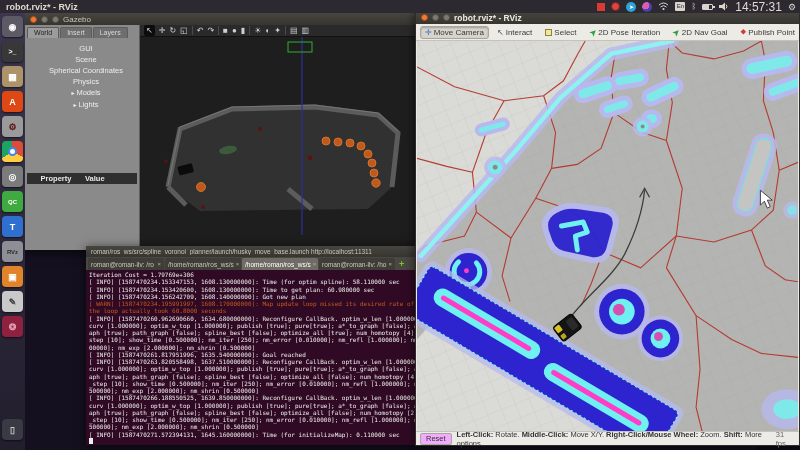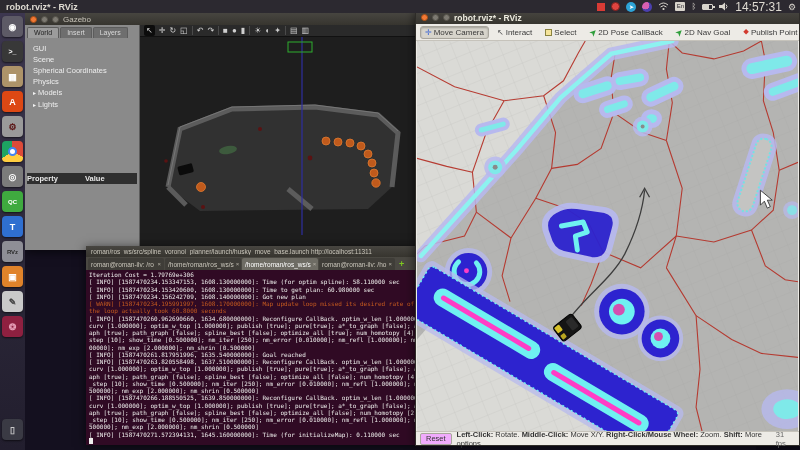--- a/index.html
+++ b/index.html
@@ -37,21 +37,21 @@
   #trash { position:absolute; bottom:6px; left:2px; }
 
   
   .win { position:absolute; box-shadow:0 2px 10px rgba(0,0,0,.65); }
   .tbar { height:12px; background:linear-gradient(#474540,#37352f); display:flex; align-items:center;
     gap:4px; padding:0 5px; color:#c9c5ba; font-size:8px; }
   .wbtn { width:7px; height:7px; border-radius:50%; background:#7d7a72; border:1px solid #55524a; }
   .wbtn.close { background:#f27935; border-color:#a84e16; }
 
   
-  #gazebo { left:25px; top:13px; width:400px; height:237px; background:#838383; z-index:10; }
+  #gazebo { left:25px; top:13px; width:400px; height:237px; background:#838383; z-index:10;text-align:center; }
   #gz-body { position:absolute; left:0; top:12px; right:0; bottom:0; display:flex; }
   #gz-panel { width:115px; background:#8a8a8a; position:relative; border-right:1px solid #5c5c5c; }
   #gz-tabs { display:flex; gap:1px; padding:2px 2px 0 2px; }
   .gz-tab { font-size:7px; padding:1px 6px 2px 6px; background:#6e6e6e; color:#d9d9d9;
     border-radius:2px 2px 0 0; border:1px solid #5c5c5c; border-bottom:none; }
   .gz-tab.active { background:#9c9c9c; color:#222; }
   #gz-tree { padding:5px 0 0 8px; font-size:7.5px; color:#ededed; line-height:11px; }
   #gz-tree .arrow { color:#f2f2f2; font-size:6px; margin-right:2px; }
   #gz-prophdr { position:absolute; left:2px; right:2px; top:148px; height:11px; background:#2f2f2f;
     color:#e9e9e9; font-size:7.5px; font-weight:bold; display:flex; align-items:center; }
@@ -338,21 +338,21 @@
       <span class="rv-btn">
         <span class="rv-ico ico-hand">↖</span>
         <span>Interact</span>
         </span>
       <span class="rv-btn">
         <span class="ico-select"></span>
         <span>Select</span>
         </span>
       <span class="rv-btn">
         <span class="rv-ico ico-arrow">➤</span>
-        <span>2D Pose CallBack</span>
+        <span>2D Pose Iteration</span>
         </span>
       <span class="rv-btn">
         <span class="rv-ico ico-arrow">➤</span>
         <span>2D Nav Goal</span>
         </span>
       <span class="rv-btn">
         <span class="rv-ico ico-pin">⬥</span>
         <span>Publish Point</span>
         </span>
 

